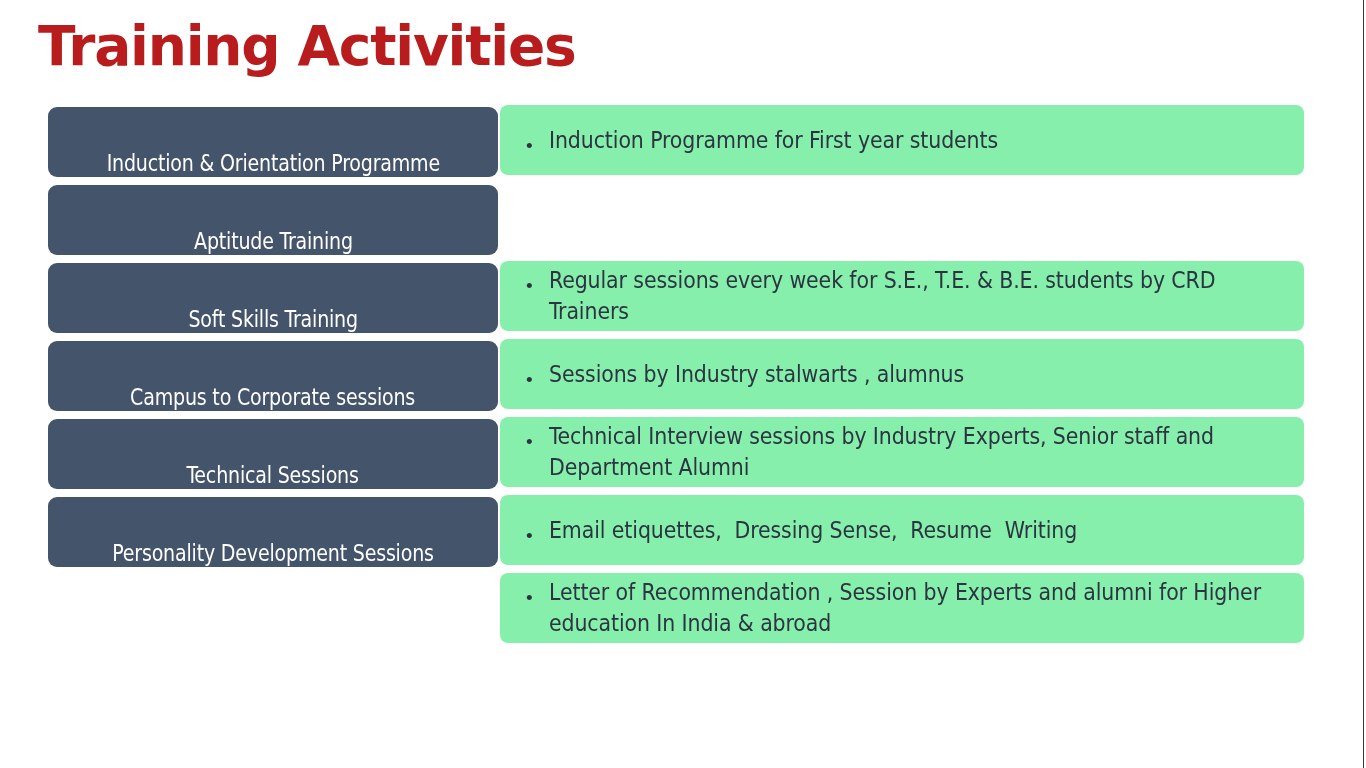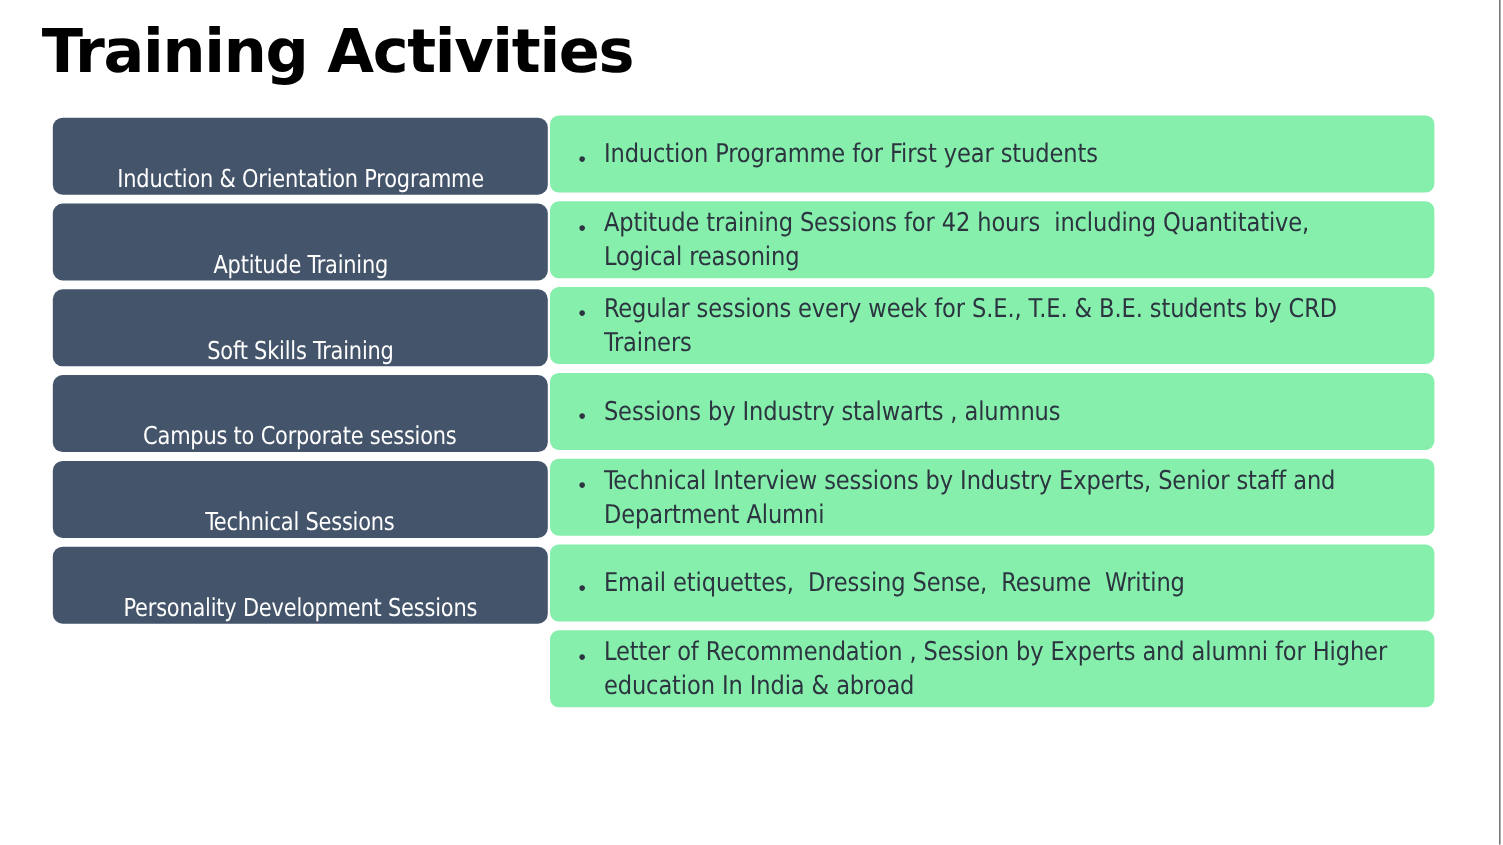--- a/index.html
+++ b/index.html
@@ -35,21 +35,21 @@
   }
 
   #page-title {
     position: absolute;
     left: 38px;
     top: 14px;
     font-family: "DejaVu Sans", sans-serif;
     font-size: 55px;
     font-weight: bold;
     letter-spacing: -1.2px;
-    color: #000000;
+    color: #b91c1c;
     line-height: 1.18;
     white-space: nowrap;
   }
 
   #rows {
     position: absolute;
     left: 0;
     top: 107px;
     width: 1366px;
   }
@@ -156,26 +156,20 @@
           <span class="bullet-dot"></span>
           <span class="detail-text">Induction Programme for First year students</span>
         </div>
       </div>
     </div>
 
     <div class="row">
       <div class="cat-cell">
         <span class="cat-label">Aptitude Training</span>
       </div>
-      <div class="detail-cell">
-        <div class="detail-bullet-row">
-          <span class="bullet-dot"></span>
-          <span class="detail-text">Aptitude training Sessions for 42 hours  including Quantitative,  Logical reasoning</span>
-        </div>
-      </div>
     </div>
 
     <div class="row">
       <div class="cat-cell">
         <span class="cat-label">Soft Skills Training</span>
       </div>
       <div class="detail-cell">
         <div class="detail-bullet-row">
           <span class="bullet-dot"></span>
           <span class="detail-text">Regular sessions every week for S.E., T.E. &amp; B.E. students by CRD Trainers</span>

